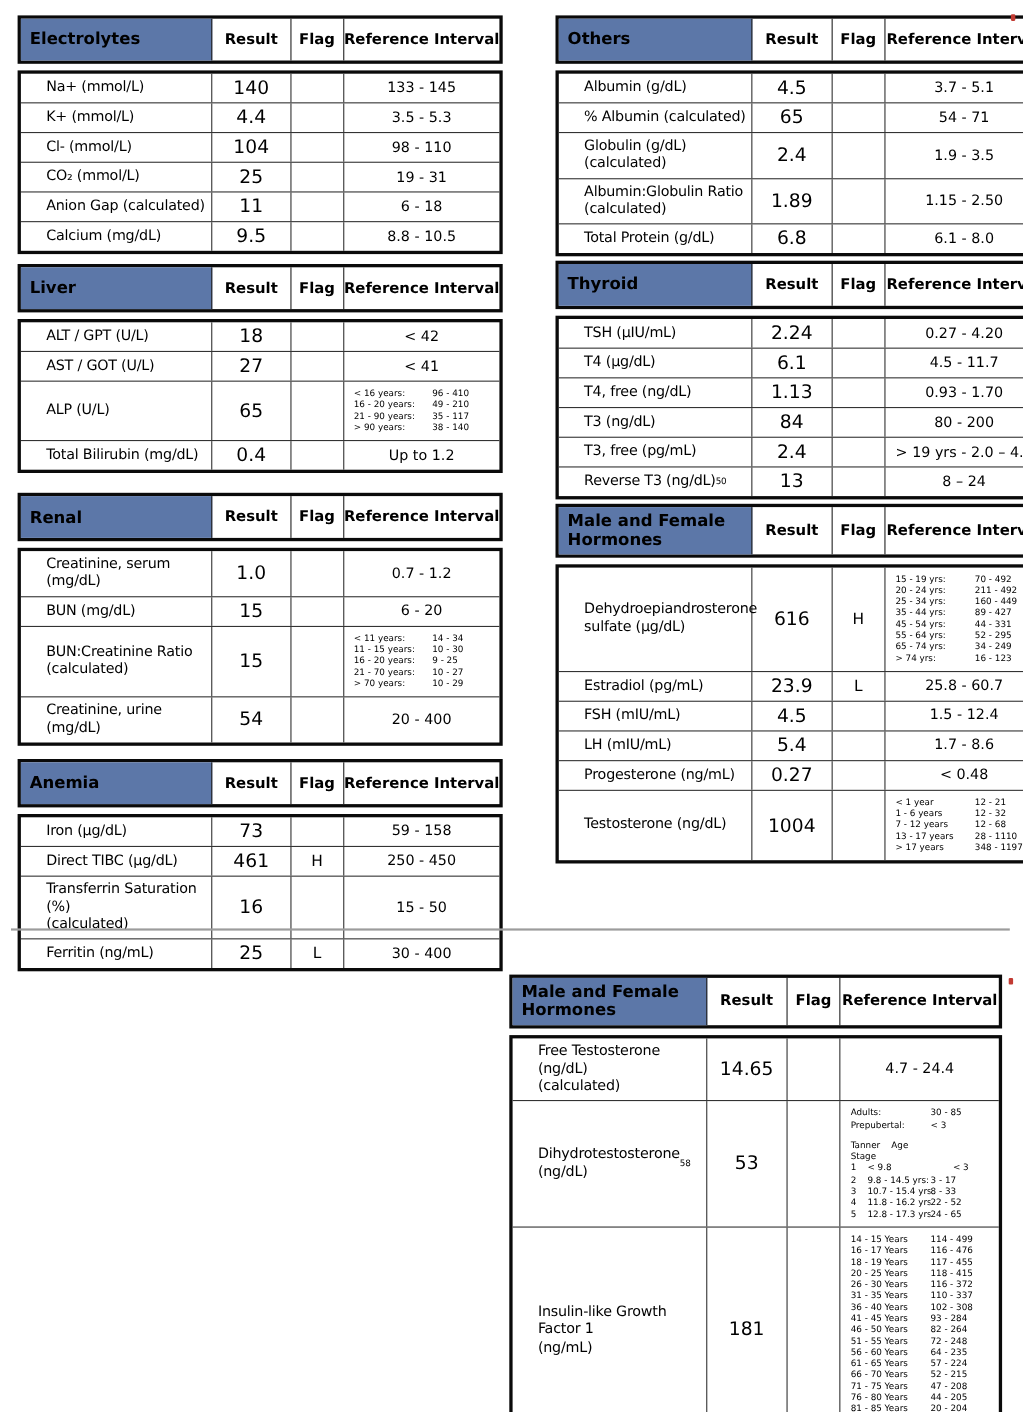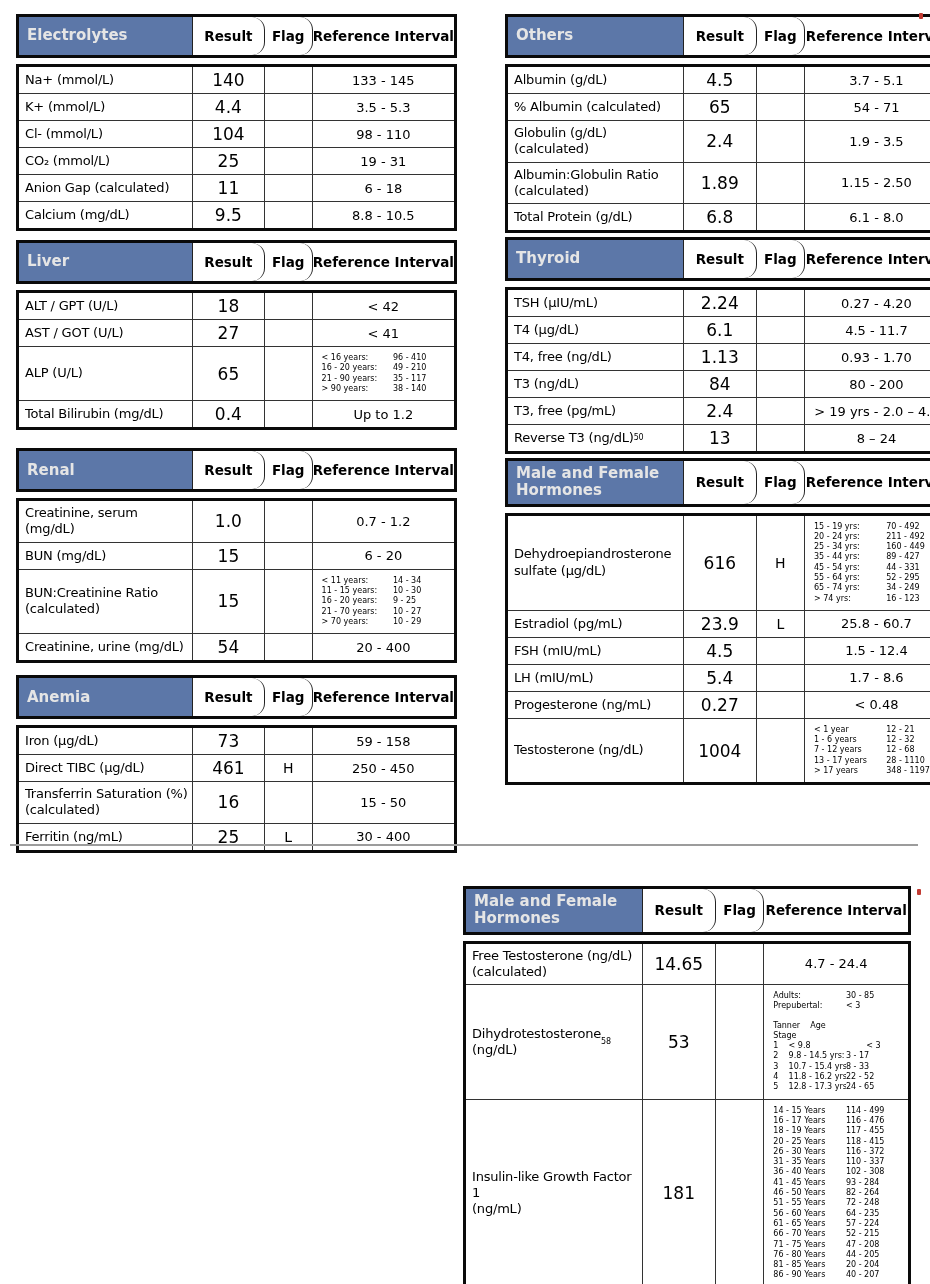--- a/index.html
+++ b/index.html
@@ -11,30 +11,30 @@
   .col{position:absolute;}
   .col-left{left:16px;top:14px;width:441px;}
   .col-right{left:465px;top:14px;width:446px;margin-left:40px;}
   .col-bottom{left:463px;top:886px;width:448px;}
   .lab{background:#fff;}
   .mb-9{margin-bottom:9px;}.mb-18{margin-bottom:18px;}.mb-12{margin-bottom:12px;}
   .mb-4{margin-bottom:4px;}
   .sec-header{display:flex;border:3px solid #0a0a0a;min-height:38px;background:#fff;}
   .sec-body{border:3px solid #0a0a0a;margin-top:6px;background:#fff;}
   .cell{box-sizing:border-box;}
-  .c-title{width:40%;border-right:1px solid #222;color:#e5e5e5;font-weight:bold;
+  .c-title{width:40%;border-right:1px solid #222;color:#000000;font-weight:bold;
     font-size:15px;line-height:1.15;display:flex;align-items:center;
     padding:4px 4px 4px 8px;letter-spacing:0;}
-  .hdr{font-weight:bold;font-size:13.5px;display:flex;align-items:center;justify-content:center;text-align:center;border-radius:13px;}
+  .hdr{font-weight:bold;font-size:13.5px;display:flex;align-items:center;justify-content:center;text-align:center;}
   .h-result{width:16.5%;border-right:1px solid #222;}
   .h-flag{width:11%;border-right:1px solid #222;}
   .h-ref{width:32.5%;}
   .row{display:flex;border-bottom:1px solid #333;min-height:26px;align-items:stretch;}
   .row:last-child{border-bottom:none;}
-  .c-label{width:40%;border-right:1px solid #333;padding:4px 3px 4px 6px;
+  .c-label{width:40%;border-right:1px solid #333;padding:4px 3px 4px 23px;
     font-size:13px;line-height:1.25;letter-spacing:-0.2px;white-space:pre-line;
     display:flex;align-items:center;}
   .c-result{width:16.5%;border-right:1px solid #333;display:flex;align-items:center;
     justify-content:center;font-size:17px;}
   .c-flag{width:11%;border-right:1px solid #333;display:flex;align-items:center;
     justify-content:center;font-size:14px;}
   .c-ref{width:32.5%;display:flex;align-items:center;justify-content:center;
     font-size:13px;padding:2px 3px;}
   .ref-text{text-align:center;width:100%;}
   .ref-lines{width:100%;font-size:8px;line-height:10.3px;padding:4px 2px 4px 6px;}

